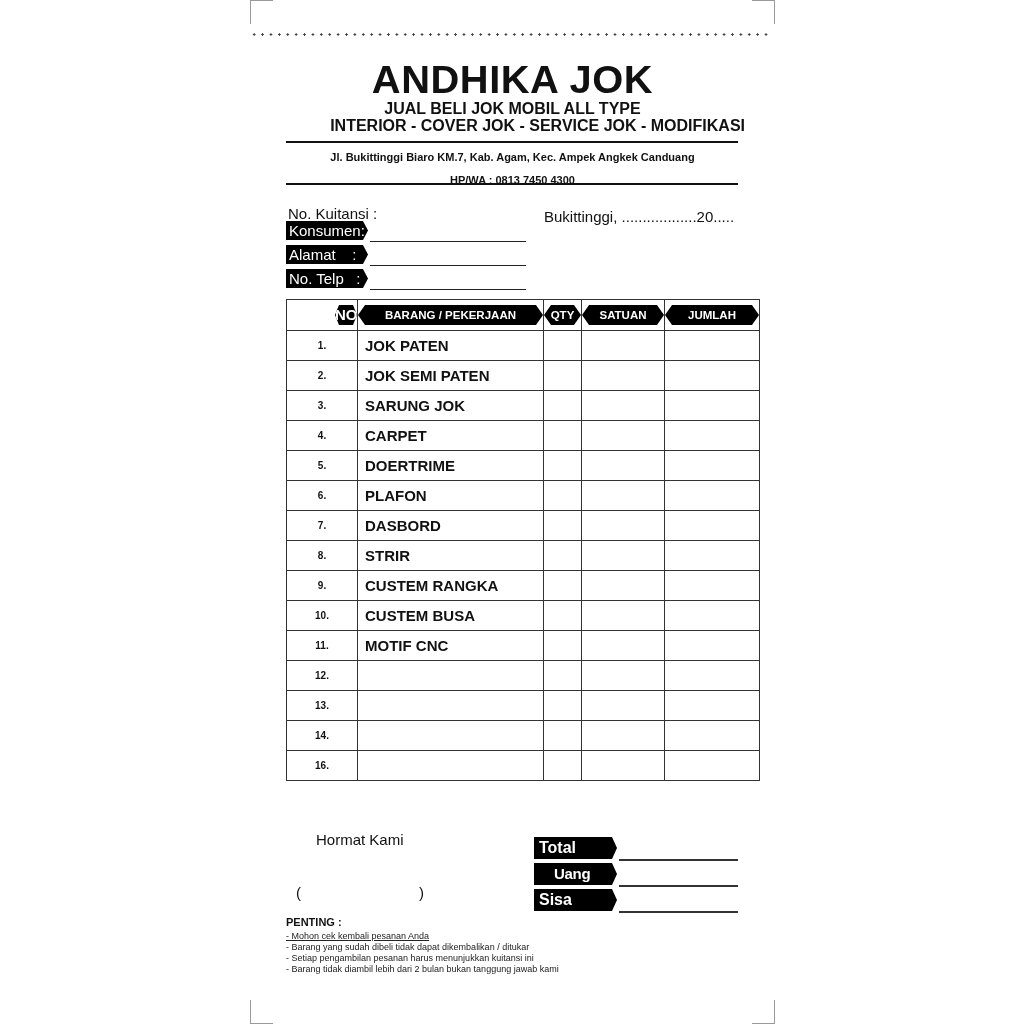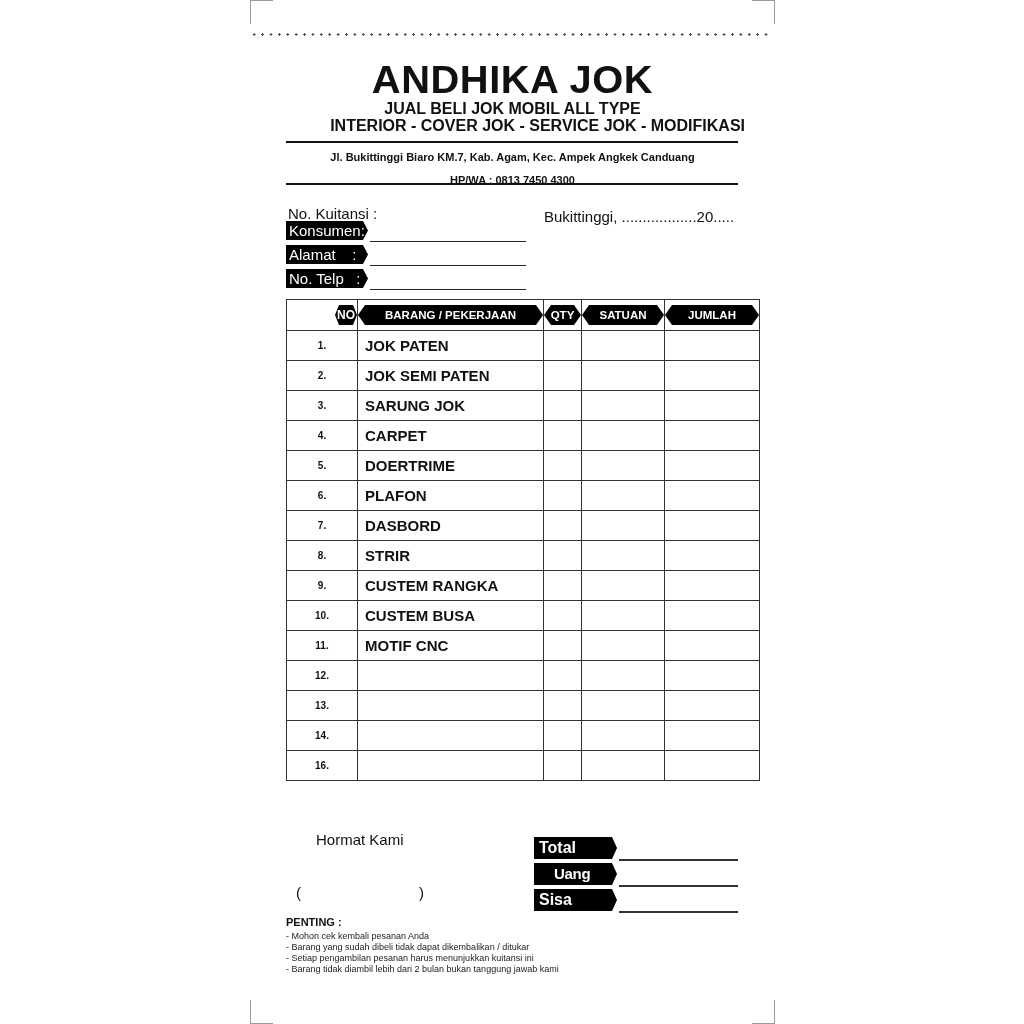--- a/index.html
+++ b/index.html
@@ -23,21 +23,21 @@
   table.items { position:absolute; left:286px; top:299px; width:452px; border-collapse:collapse; }
   table.items td { border:1.5px solid #333; height:29px; padding:0; }
   table.items tr.head td { height:30px; }
   .c-no { width:28px; text-align:center; font-size:10px; font-weight:bold; }
   .c-item { width:193px; padding-left:7px !important; font-weight:bold; font-size:15px; text-align:left; }
   .c-qty { width:43px; }
   .c-sat { width:88px; }
   .c-jml { width:98px; }
   .hx { display:inline-block; background:#000; color:#fff; font-weight:bold; font-size:11.5px; height:20px; line-height:20px; text-align:center; vertical-align:middle;
         clip-path:polygon(7px 0, calc(100% - 7px) 0, 100% 50%, calc(100% - 7px) 100%, 7px 100%, 0 50%); }
-  .hx.no { clip-path:polygon(4px 0, calc(100% - 4px) 0, 100% 50%, calc(100% - 4px) 100%, 4px 100%, 0 50%); font-size:12px;margin-left:48px; }
+  .hx.no { clip-path:polygon(4px 0, calc(100% - 4px) 0, 100% 50%, calc(100% - 4px) 100%, 4px 100%, 0 50%); font-size:15px;margin-left:48px; }
   .hcell { text-align:center; }
   .hormat { left:316px; top:831px; font-size:15px; }
   .paren { top:884px; font-size:15px; }
   .stag { position:absolute; left:534px; height:22px; background:#000; color:#fff; font-weight:bold; font-size:16px; line-height:22px; padding-left:5px; width:83px; box-sizing:border-box;
           clip-path:polygon(0 0, calc(100% - 5px) 0, 100% 50%, calc(100% - 5px) 100%, 0 100%); transform-origin:left; }
   .sline { position:absolute; left:619px; width:119px; height:1.5px; background:#333; }
   .penting { left:286px; top:916px; font-weight:bold; font-size:11px; }
   .note { position:absolute; left:286px; font-size:9px; line-height:10.5px; color:#222; }
 </style>
 </head>
@@ -190,16 +190,16 @@
 <div class="abs paren" style="left:419px;">)</div>
 
 <div class="stag" style="top:837px;"><span>Total</span></div>
 <div class="sline" style="top:859px;"></div>
 <div class="stag" style="top:863px;font-size:15px;letter-spacing:-0.3px;padding-left:20px;"><span>Uang Muka</span></div>
 <div class="sline" style="top:885px;"></div>
 <div class="stag" style="top:889px;"><span>Sisa</span></div>
 <div class="sline" style="top:911px;"></div>
 
 <div class="abs penting">PENTING :</div>
-<div class="note" style="top:931px;">- Mohon cek kembali pesanan Anda</div>
+<div class="note" style="top:931px;text-decoration:underline;">- Mohon cek kembali pesanan Anda</div>
 <div class="note" style="top:942px;">- Barang yang sudah dibeli tidak dapat dikembalikan / ditukar</div>
 <div class="note" style="top:953px;">- Setiap pengambilan pesanan harus menunjukkan kuitansi ini</div>
 <div class="note" style="top:964px;">- Barang tidak diambil lebih dari 2 bulan bukan tanggung jawab kami</div>
 
 </body></html>

